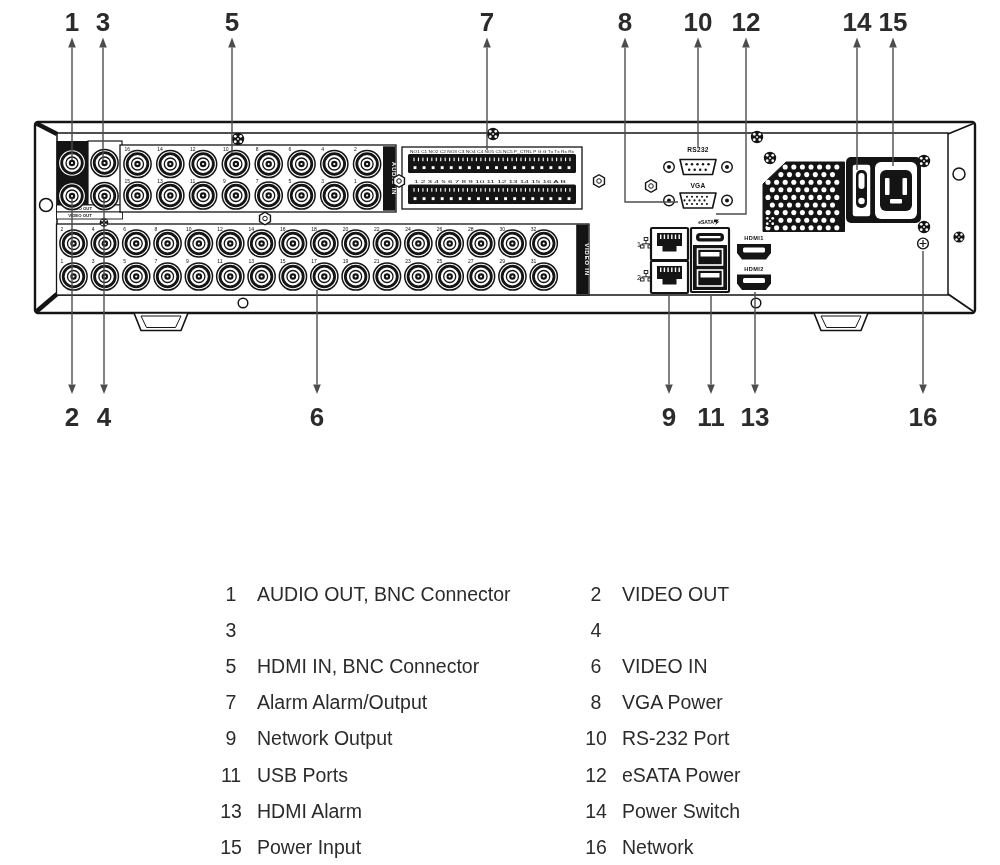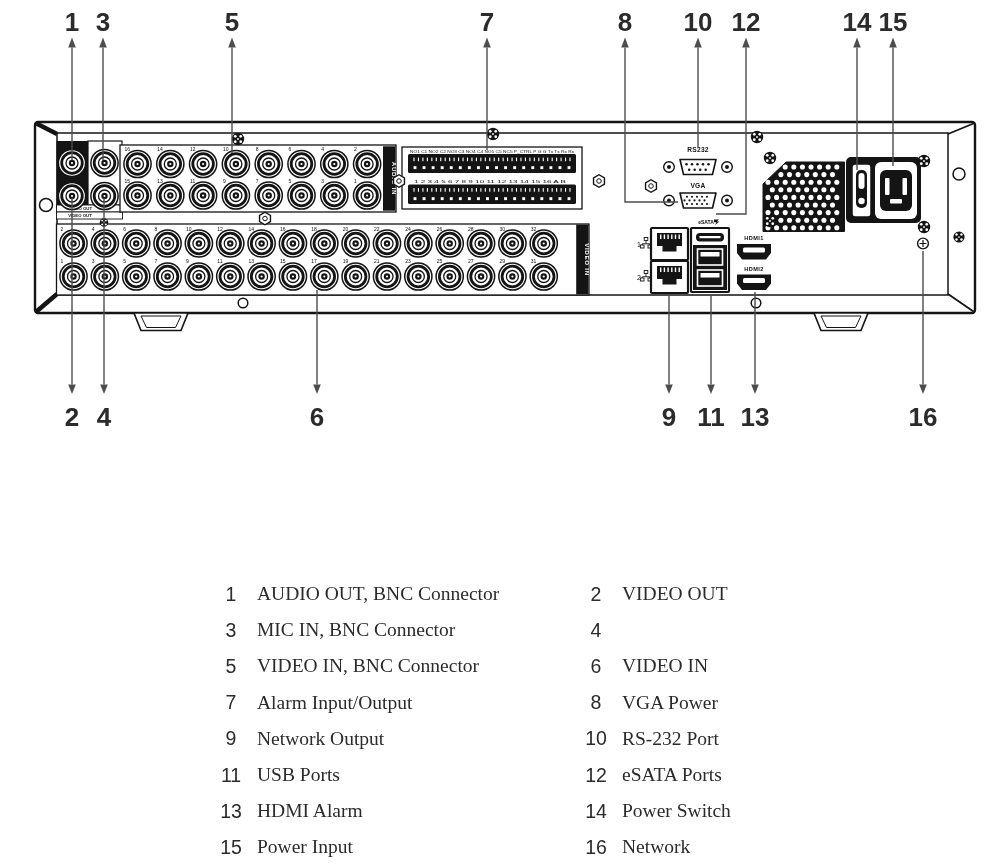--- a/index.html
+++ b/index.html
@@ -15,21 +15,21 @@
   .t-strip{font-size:4.3px;font-weight:bold;fill:#111;}
   .t-hdmi{font-size:5.6px;font-weight:bold;fill:#111;letter-spacing:.4px;}
   .t-esata{font-size:5px;font-weight:bold;fill:#111;}
   .t-netnum{font-size:7px;fill:#111;}
   .t-callout{font-size:26px;fill:#2b2b2b;font-weight:600;}
   .legend-col{position:absolute;top:576px;}
   .legend-col-left{left:218px;}
   .legend-col-right{left:583px;}
   .legend-row{display:flex;align-items:center;height:36.2px;color:#2b2b2b;font-size:19.5px;}
   .legend-num{display:inline-block;width:26px;text-align:center;flex:0 0 26px;}
-  .legend-label{padding-left:13px;white-space:nowrap;font-family:Liberation Serif, serif;}
+  .legend-label{padding-left:13px;white-space:nowrap;}
 </style>
 </head>
 <body>
 
 <div class="stage">
 
 <svg id="diagram" width="1000" height="560" viewBox="0 0 1000 560">
 
   <g>
     <rect x="35" y="122" width="940" height="191" rx="3" fill="#fff" stroke="#141414" stroke-width="2.4"></rect>
@@ -1004,29 +1004,28 @@
 </svg>
 
 <div class="legend">
   <div class="legend-col legend-col-left" id="legend-left">
         <div class="legend-row">
           <span class="legend-num">1</span>
           <span class="legend-label">AUDIO OUT, BNC Connector</span>
         </div>
         <div class="legend-row">
           <span class="legend-num">3</span>
-          <span class="legend-label">MIC IN, BNC Connector</span>
         </div>
         <div class="legend-row">
           <span class="legend-num">5</span>
-          <span class="legend-label">VIDEO IN, BNC Connector</span>
+          <span class="legend-label">HDMI IN, BNC Connector</span>
         </div>
         <div class="legend-row">
           <span class="legend-num">7</span>
-          <span class="legend-label">Alarm Input/Output</span>
+          <span class="legend-label">Alarm Alarm/Output</span>
         </div>
         <div class="legend-row">
           <span class="legend-num">9</span>
           <span class="legend-label">Network Output</span>
         </div>
         <div class="legend-row">
           <span class="legend-num">11</span>
           <span class="legend-label">USB Ports</span>
         </div>
         <div class="legend-row">
@@ -1053,21 +1052,21 @@
         <div class="legend-row">
           <span class="legend-num">8</span>
           <span class="legend-label">VGA Power</span>
         </div>
         <div class="legend-row">
           <span class="legend-num">10</span>
           <span class="legend-label">RS-232 Port</span>
         </div>
         <div class="legend-row">
           <span class="legend-num">12</span>
-          <span class="legend-label">eSATA Ports</span>
+          <span class="legend-label">eSATA Power</span>
         </div>
         <div class="legend-row">
           <span class="legend-num">14</span>
           <span class="legend-label">Power Switch</span>
         </div>
         <div class="legend-row">
           <span class="legend-num">16</span>
           <span class="legend-label">Network</span>
         </div>
       </div>

